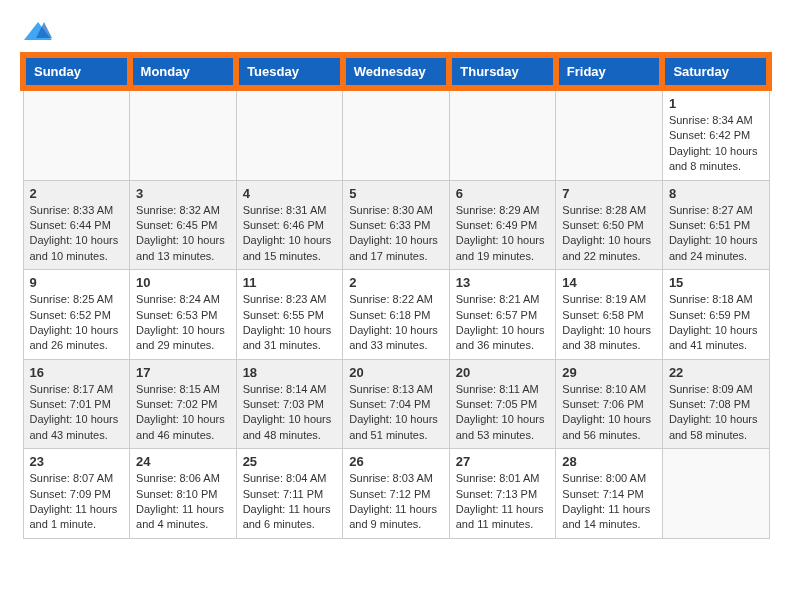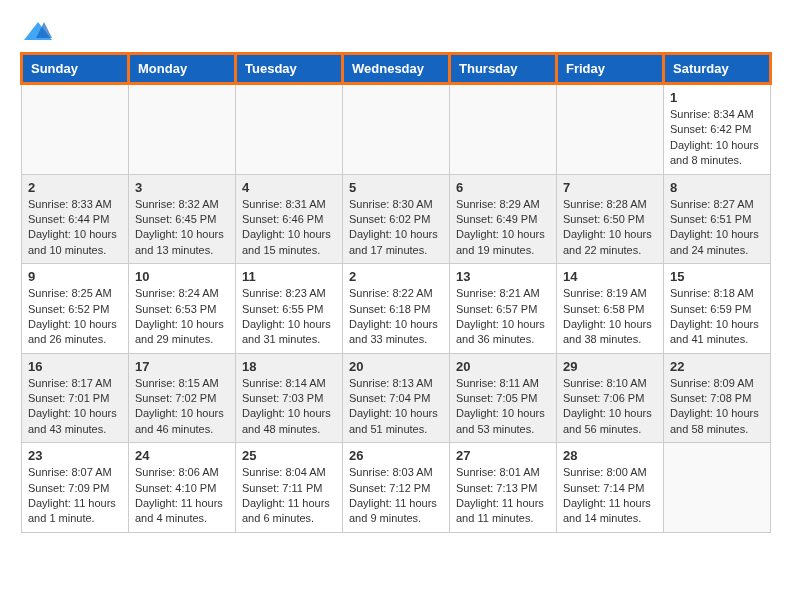--- a/index.html
+++ b/index.html
@@ -37,21 +37,21 @@
       width: 100%;
       border-collapse: collapse;
       border: 1px solid #ccc;
     }
     .calendar th {
       background: #1565C0;
       color: #fff;
       text-align: left;
       padding: 6px 8px;
       font-size: 13px;
-      border: 3px solid #f97316;
+      border: 6px solid #f97316;
     }
     .calendar td {
       vertical-align: top;
       padding: 5px 6px;
       border: 1px solid #ccc;
       width: 14.28%;
       min-height: 80px;
       font-size: 11px;
       color: #333;
       background: #fff;
@@ -138,21 +138,21 @@
         </td>
         <td>
           <span class="day-number">4</span>
           <div class="day-info">Sunrise: 8:31 AM
 Sunset: 6:46 PM
 Daylight: 10 hours and 15 minutes.</div>
         </td>
         <td>
           <span class="day-number">5</span>
           <div class="day-info">Sunrise: 8:30 AM
-Sunset: 6:02 PM
+Sunset: 6:33 PM
 Daylight: 10 hours and 17 minutes.</div>
         </td>
         <td>
           <span class="day-number">6</span>
           <div class="day-info">Sunrise: 8:29 AM
 Sunset: 6:49 PM
 Daylight: 10 hours and 19 minutes.</div>
         </td>
         <td>
           <span class="day-number">7</span>
@@ -258,21 +258,21 @@
       <tr>
         <td>
           <span class="day-number">23</span>
           <div class="day-info">Sunrise: 8:07 AM
 Sunset: 7:09 PM
 Daylight: 11 hours and 1 minute.</div>
         </td>
         <td>
           <span class="day-number">24</span>
           <div class="day-info">Sunrise: 8:06 AM
-Sunset: 4:10 PM
+Sunset: 8:10 PM
 Daylight: 11 hours and 4 minutes.</div>
         </td>
         <td>
           <span class="day-number">25</span>
           <div class="day-info">Sunrise: 8:04 AM
 Sunset: 7:11 PM
 Daylight: 11 hours and 6 minutes.</div>
         </td>
         <td>
           <span class="day-number">26</span>

